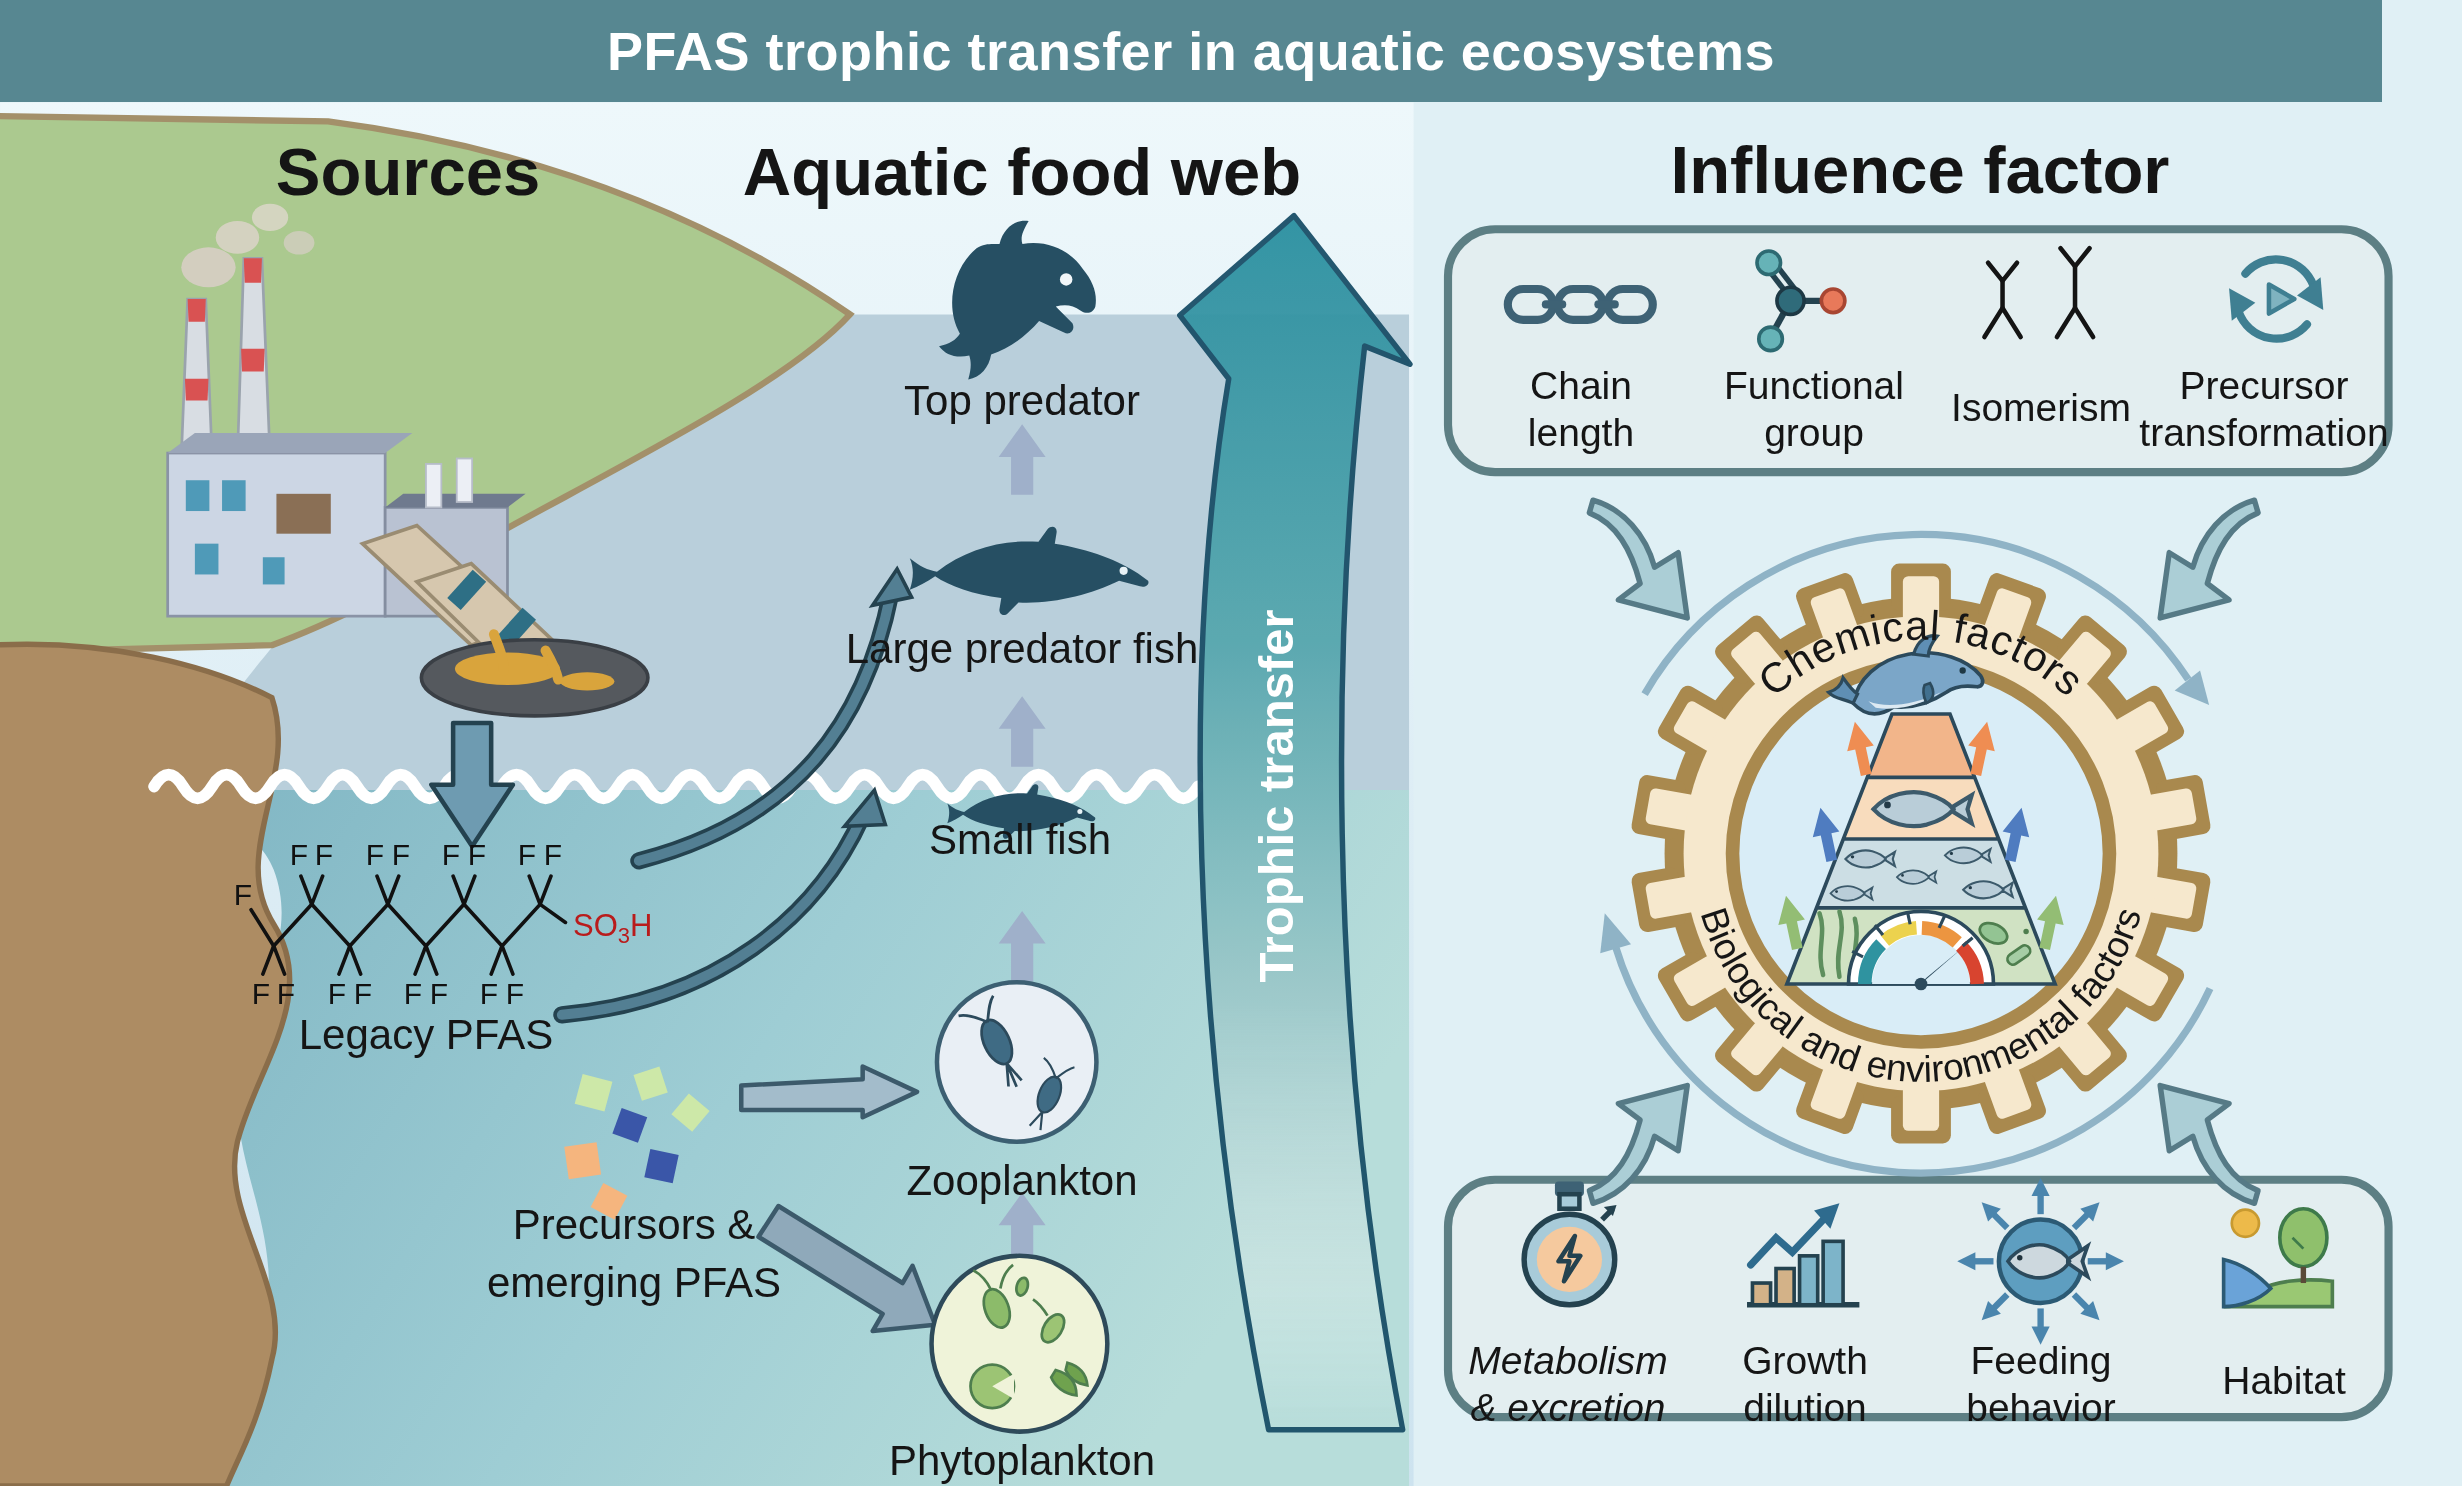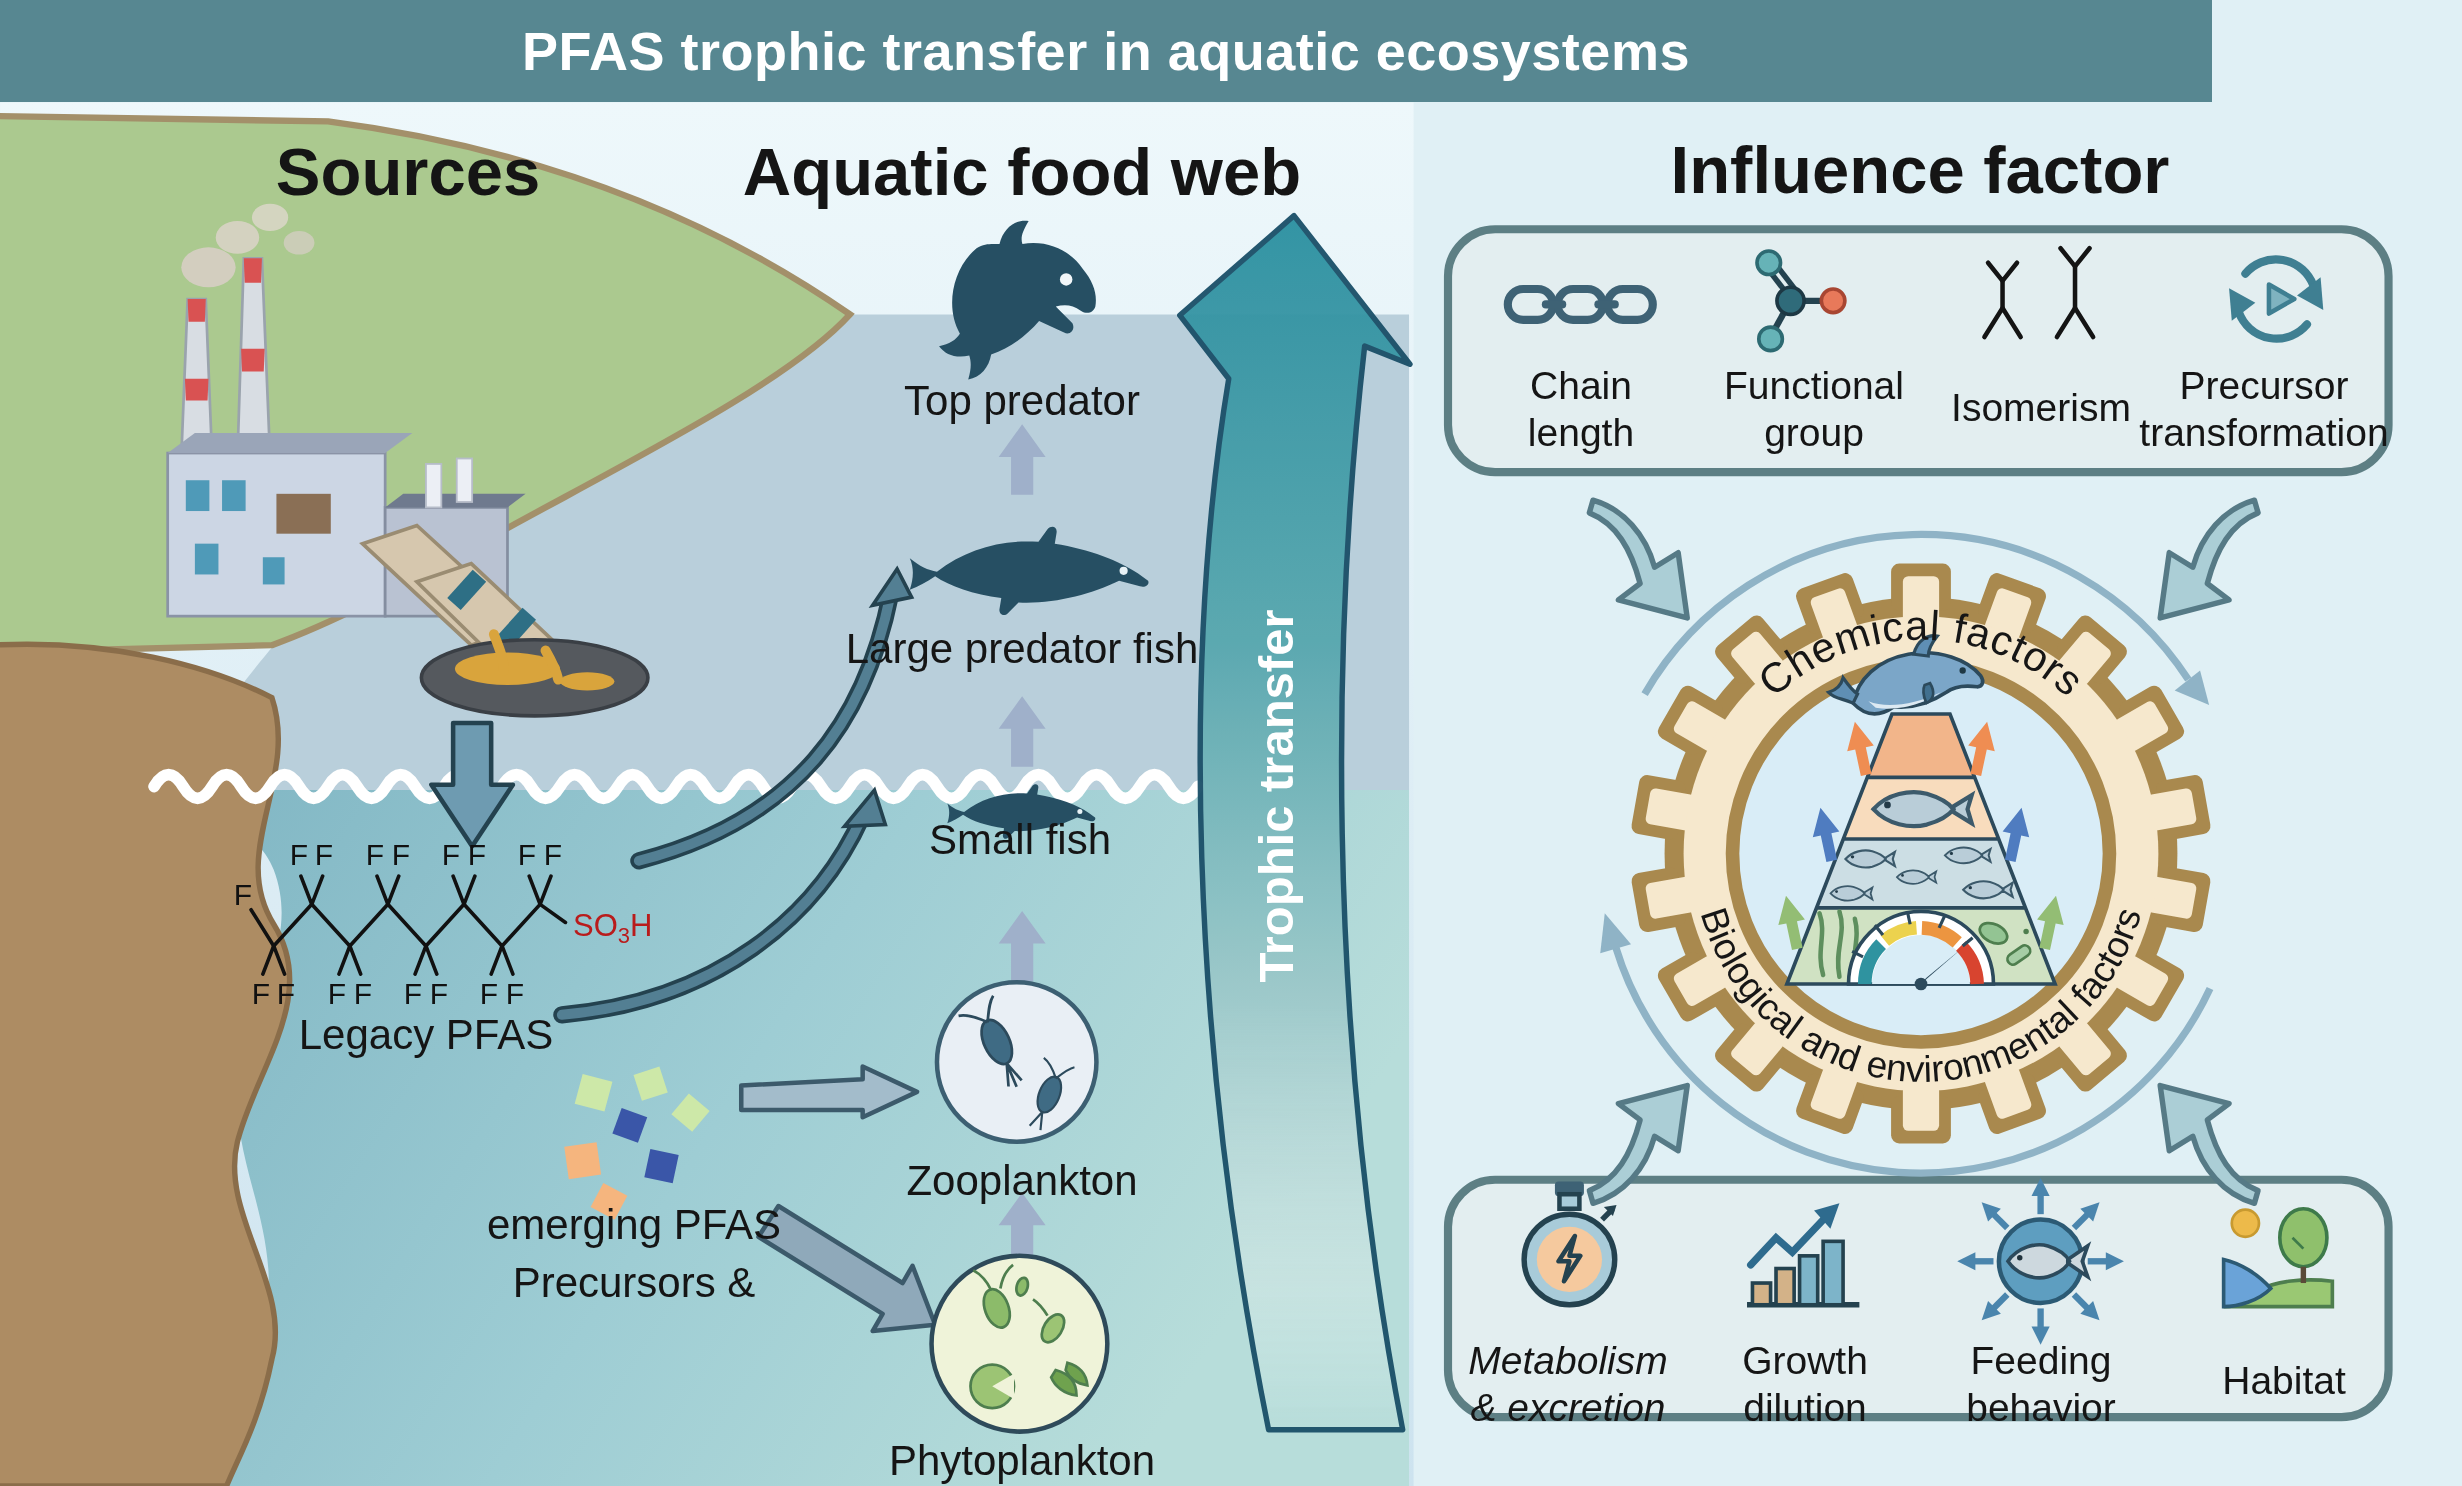--- a/index.html
+++ b/index.html
@@ -1,18 +1,18 @@
 <!DOCTYPE html>
 <html style="font-size:14.5px"><head>
 <meta charset="utf-8">
 <style>
   html,body{margin:0;padding:0;background:#9aa7aa;}
   .canvas{position:relative;width:2462px;height:1486px;overflow:hidden;background:#e0f0f5;
           font-family:"Liberation Sans",sans-serif;}
-  .titlebar{position:absolute;left:0;top:0;width:2212px;height:102px;background:#578791;
+  .titlebar{position:absolute;left:0;top:0;width:2382px;height:102px;background:#578791;
             display:flex;align-items:center;justify-content:center;z-index:6;}
   .titlebar span{color:#ffffff;font-size:54px;font-weight:bold;letter-spacing:0.5px;}
   svg.scene{position:absolute;left:0;top:0;z-index:1;}
   .lbl{position:absolute;transform:translate(-50%,-50%);text-align:center;color:#151515;
        white-space:nowrap;z-index:8;}
   .h{font-size:67px;font-weight:bold;}
   .lv{font-size:42px;}
   .fac{font-size:39px;line-height:1.2;}
   .fac2{font-size:39px;line-height:1.2;}
   .trophic{color:#ffffff;font-size:49px;font-weight:bold;
@@ -385,22 +385,22 @@
   <div class="lbl h" style="left:1920px;top:169px;">Influence factor</div>
 
   <div class="lbl lv" style="left:1022px;top:401px;">Top predator</div>
   <div class="lbl lv" style="left:1022px;top:649px;">Large predator fish</div>
   <div class="lbl lv" style="left:1020px;top:840px;">Small fish</div>
   <div class="lbl lv" style="left:1022px;top:1181px;">Zooplankton</div>
   <div class="lbl lv" style="left:1022px;top:1461px;">Phytoplankton</div>
 
   <div class="lbl lv" style="left:426px;top:1035px;">Legacy PFAS</div>
   <div class="lbl lv precursors" style="left:634px;top:1254px;">
+    <div>Precursors &amp;</div>
     <div>emerging PFAS</div>
-    <div>Precursors &amp;</div>
   </div>
 
   <div class="lbl trophic" style="left:1276px;top:796px;z-index:9;">Trophic transfer</div>
 
   <span class="chemF" style="left:243px;top:895px;">F</span>
   <span class="chemF" style="left:299px;top:855px;">F</span>
   <span class="chemF" style="left:324px;top:855px;">F</span>
   <span class="chemF" style="left:375px;top:855px;">F</span>
   <span class="chemF" style="left:401px;top:855px;">F</span>
   <span class="chemF" style="left:451px;top:855px;">F</span>

